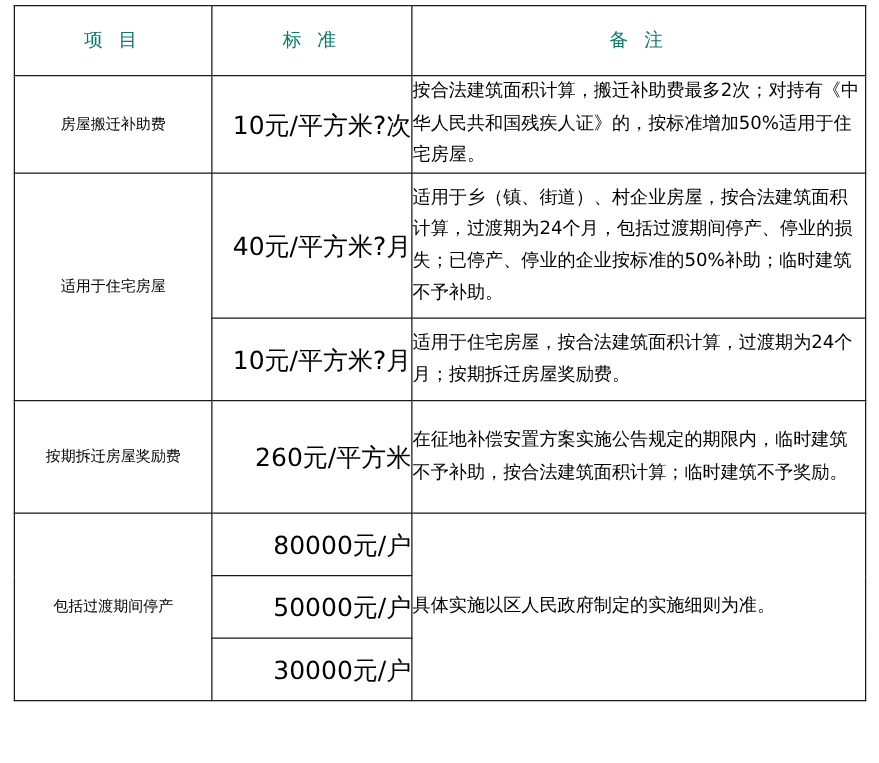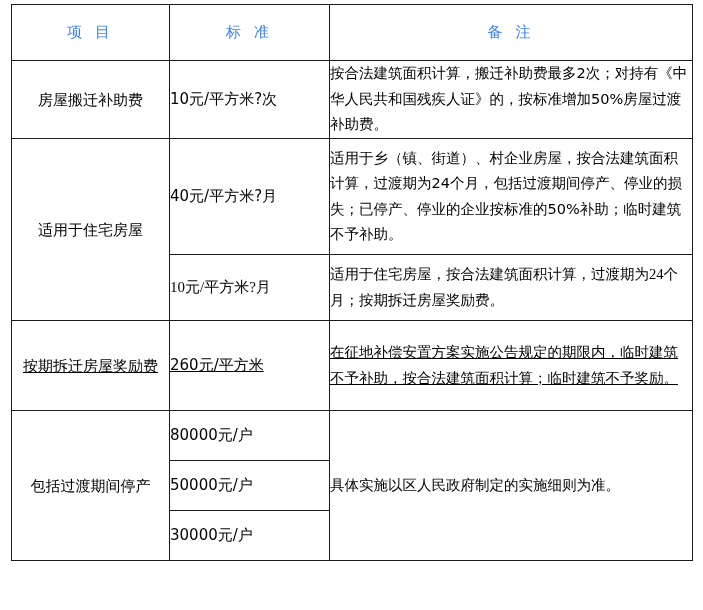--- a/index.html
+++ b/index.html
@@ -34,48 +34,48 @@
   }
   .col-item { width: 158px; }
   .col-std  { width: 160px; }
   .col-note { width: 363px; }
 
   .hdr-cell {
     text-align: center;
     font-size: 15px;
     letter-spacing: 4px;
     padding: 14px 0 14px 0;
-    color: #3b82f6;
+    color: #0f766e;
   }
   .hdr-row td { border-top: 1px solid #1a1a1a; }
 
   .item-cell {
     text-align: center;
-    font-size: 15px;
+    font-size: 12px;
     line-height: 1.6;
     padding: 8px 6px;
   }
   .std-cell {
-    text-align: left;
-    font-size: 15px;
+    text-align: right;
+    font-size: 20px;
     line-height: 1.7;
     padding: 10px 6px;
   }
   .note-cell {
     text-align: left;
     font-size: 14.5px;
     line-height: 1.75;
     padding: 10px 12px 10px 12px;
   }
   
   .r-hdr { height: 56px; }
   .r1 { height: 78px; }
   .r2 { height: 116px; }
-  .r3 { height: 66px; font-family: Liberation Serif, serif; }
-  .r4 { height: 90px; text-decoration: underline; }
+  .r3 { height: 66px; }
+  .r4 { height: 90px; }
   .r5 { height: 50px; }
 </style>
 </head>
 <body>
 
 <div class="sheet">
   <table class="comp-table">
     <colgroup>
       <col class="col-item">
       <col class="col-std">
@@ -84,21 +84,21 @@
     <tbody>
       <tr class="hdr-row r-hdr">
         <td class="hdr-cell">项  目</td>
         <td class="hdr-cell">标  准</td>
         <td class="hdr-cell">备  注</td>
       </tr>
 
       <tr class="r1">
         <td class="item-cell">房屋搬迁补助费</td>
         <td class="std-cell">10元/平方米?次</td>
-        <td class="note-cell">按合法建筑面积计算，搬迁补助费最多2次；对持有《中华人民共和国残疾人证》的，按标准增加50%房屋过渡补助费。</td>
+        <td class="note-cell">按合法建筑面积计算，搬迁补助费最多2次；对持有《中华人民共和国残疾人证》的，按标准增加50%适用于住宅房屋。</td>
       </tr>
 
       <tr class="r2">
         <td class="item-cell" rowspan="2">适用于住宅房屋</td>
         <td class="std-cell">40元/平方米?月</td>
         <td class="note-cell">适用于乡（镇、街道）、村企业房屋，按合法建筑面积计算，过渡期为24个月，包括过渡期间停产、停业的损失；已停产、停业的企业按标准的50%补助；临时建筑不予补助。</td>
       </tr>
       <tr class="r3">
         <td class="std-cell">10元/平方米?月</td>
         <td class="note-cell">适用于住宅房屋，按合法建筑面积计算，过渡期为24个月；按期拆迁房屋奖励费。</td>

